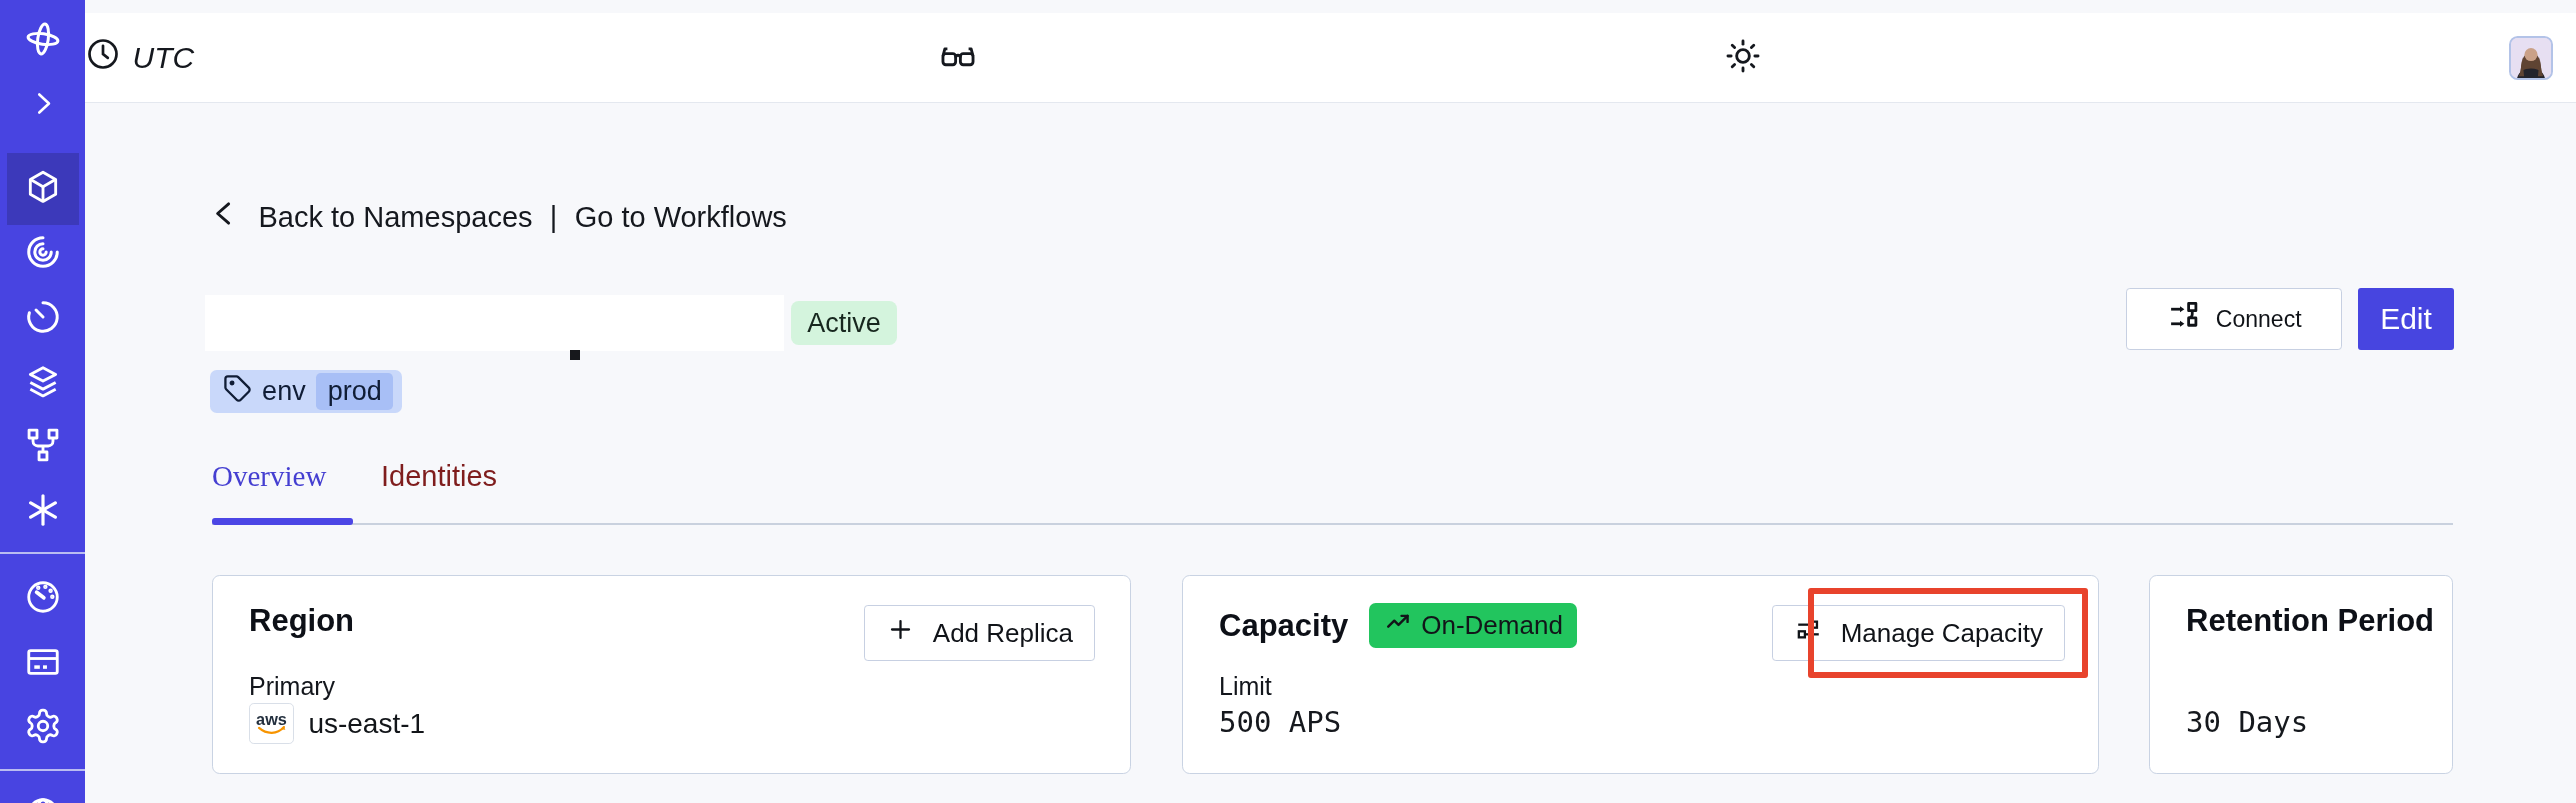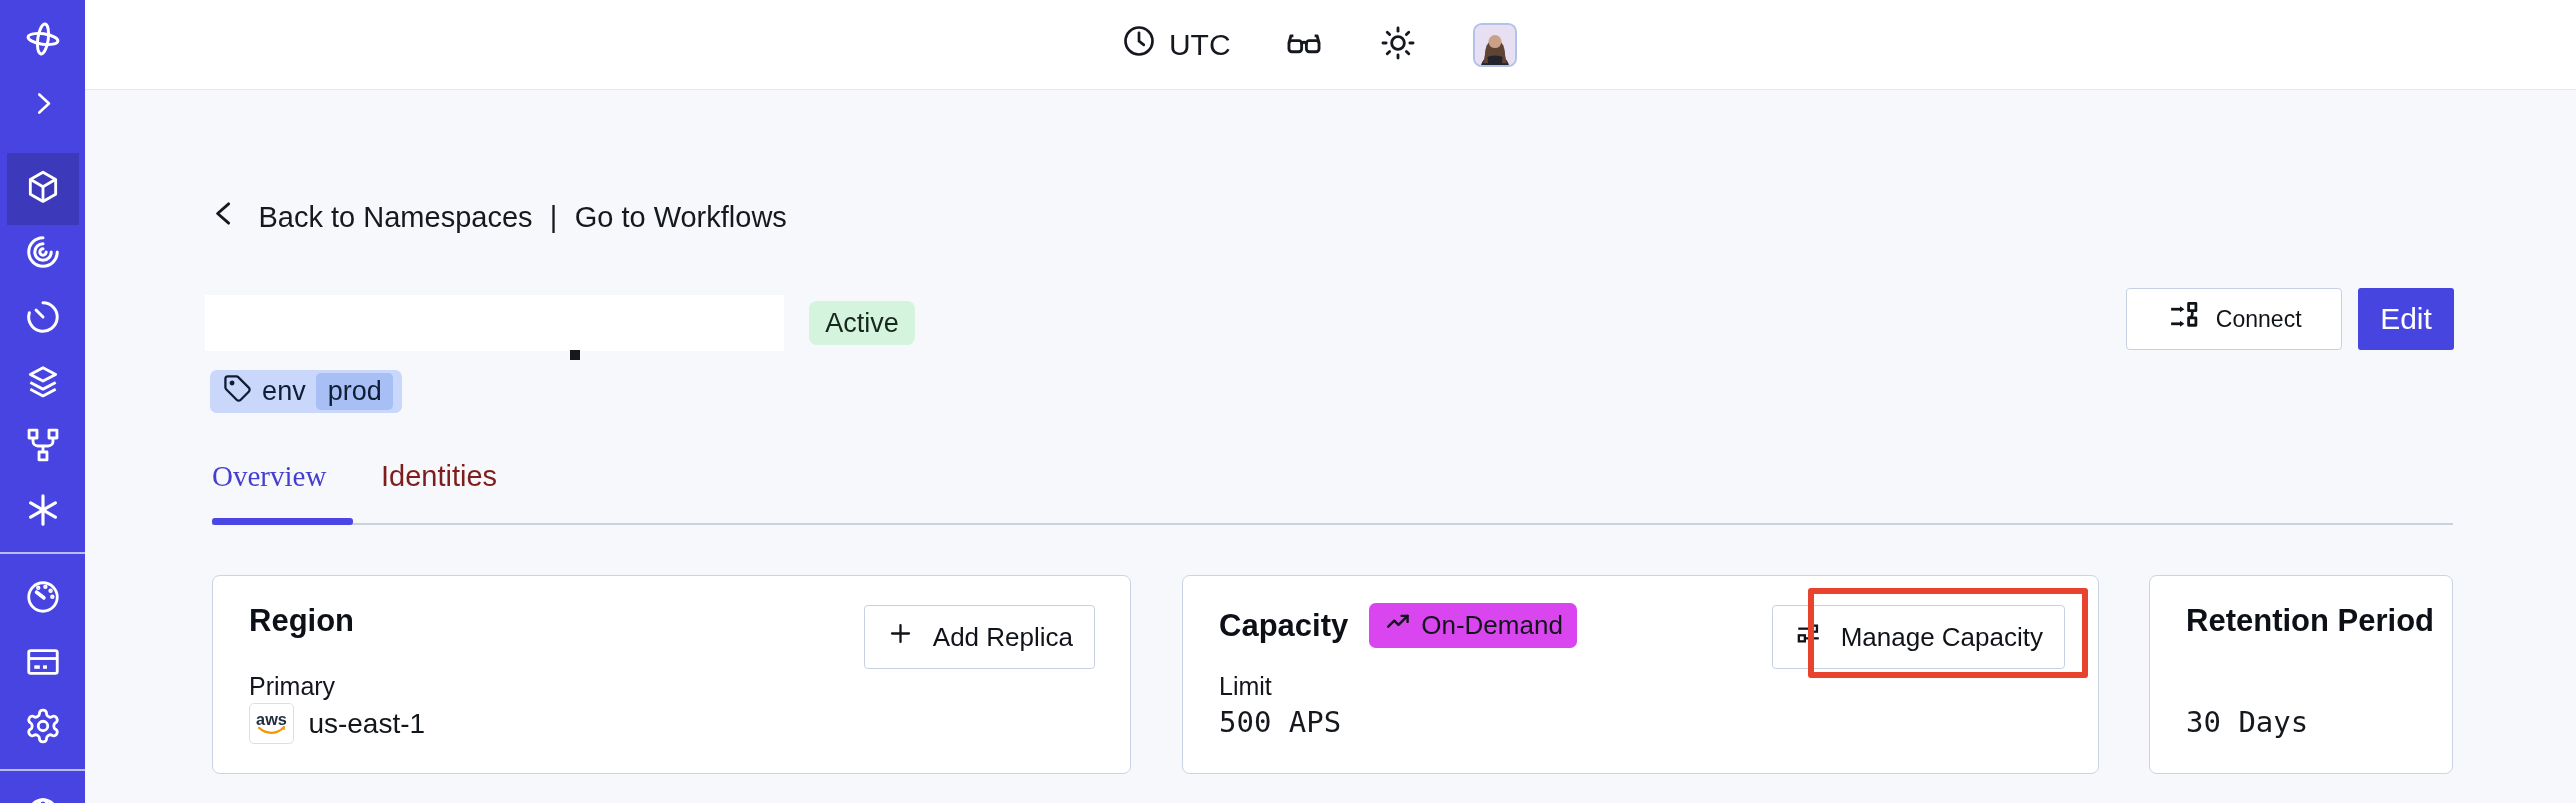--- a/index.html
+++ b/index.html
@@ -8,41 +8,41 @@
   .page { position:relative; width:2576px; height:804px; }
 
   
   .sidebar { position:absolute; left:0; top:0; width:85px; height:804px; background:#4844e1; z-index:6; }
   .sb-item { position:absolute; left:0; width:85px; height:67px; display:flex; align-items:center; justify-content:center; color:#fff; }
   .sb-item svg { width:38px; height:38px; }
   .sb-active-bg { position:absolute; left:6.7px; top:153px; width:72px; height:72px; background:#3c39ba; }
   .sb-divider { position:absolute; left:0; width:85px; height:1.9px; background:rgba(224,228,246,.75); }
 
   
-  .topbar { position:absolute; left:85px; top:0; width:2491px; height:90px; background:#ffffff;
-            border-bottom:1.9px solid #e4e8ef; display:flex; align-items:center; justify-content:center; z-index:5; }
+  .topbar { position:absolute; left:85px; top:13px; width:2491px; height:90px; background:#ffffff;
+            border-bottom:1.9px solid #e4e8ef; display:flex; align-items:center; justify-content:space-between; z-index:5;font-style:italic; }
   .tz { display:flex; align-items:center; gap:11.5px; font-size:30px; font-weight:500; color:#15181e; margin-right:54px; }
   .tz svg { width:36px; height:36px; }
   .tb-icon { color:#15181e; margin-right:56px; display:flex; align-items:center; }
   .tb-icon svg { width:38px; height:38px; }
   .avatar { width:44px; height:44px; border-radius:8.6px; border:2.9px solid #b3c3e8; overflow:hidden; margin-right:23px; background:#e7dff2; }
 
   
   .main { position:absolute; left:85px; top:92px; width:2491px; height:712px; }
   .container { position:absolute; left:127px; top:0; width:2241px; height:712px; }
 
   .back-row { position:absolute; left:-3.8px; top:105px; display:flex; align-items:center; gap:17.3px;
               font-size:29px; color:#15181e; cursor:pointer; }
   .back-row svg { width:33px; height:33px; }
 
   .redact-block { position:absolute; left:-6.7px; top:203px; width:579px; height:56px; background:#ffffff; }
   .redact-dot { position:absolute; left:358px; top:258px; width:9.6px; height:9.6px; background:#17181c; }
 
   .badge-active { position:absolute; left:579px; top:209px; height:44px; padding:0 16.3px; border-radius:7.7px;
-                  background:#d4f4dd; color:#17271e; font-size:27px; display:flex; align-items:center;margin-left:18px; }
+                  background:#d4f4dd; color:#17271e; font-size:27px; display:flex; align-items:center; }
 
   .btn { display:flex; align-items:center; justify-content:center; cursor:pointer; }
   .btn-connect { position:absolute; left:1914px; top:196px; width:216px; height:62px; background:#fff;
                  border:1.9px solid #c7d0e2; border-radius:3.8px; gap:14.4px; font-size:23px; color:#101318; }
   .btn-connect svg { width:35px; height:35px; }
   .btn-edit { position:absolute; left:2146px; top:196px; width:96px; height:62px; background:#4745e0;
               color:#fff; font-size:30px; border-radius:2.9px; }
 
   .tag-pill { position:absolute; left:-1.9px; top:278px; height:43px; background:#c9d8fa; border-radius:6.7px;
               display:flex; align-items:center; gap:10.5px; padding:0 8.6px 0 12.5px; font-size:27px; color:#101d36; }
@@ -54,33 +54,33 @@
   .tab-rest { color:#7f1d1d; }
   .tabs-line { position:absolute; left:0; top:431px; width:2241px; height:1.9px; background:#c9d1de; }
   .tabs-line-active { position:absolute; left:0; top:426px; width:141px; height:6.7px; background:#4c46e5; border-radius:2.9px; }
 
   
   .card { position:absolute; top:483px; height:199px; background:#fff; border:1.9px solid #c9d3e3; border-radius:7.7px; }
   .card-title { position:absolute; left:36px; top:27px; font-size:31px; font-weight:600; color:#0d1017; }
   .field-label { position:absolute; left:36px; top:96px; font-size:25px; color:#13161c; }
   .field-value { position:absolute; left:36px; top:129px; font-size:29px; color:#15181d;
                  font-family:"DejaVu Sans Mono", monospace; }
-  .card-btn { position:absolute; top:29px; height:64px; background:#fff; border:1.9px solid #c7d0e2; border-radius:3.8px;
+  .card-btn { position:absolute; top:29px; height:56px; background:#fff; border:1.9px solid #c7d0e2; border-radius:3.8px;
               display:flex; align-items:center; gap:18px; padding:0 21px; font-size:26px; color:#101318; cursor:pointer;justify-content:flex-end; }
   .card-btn svg { width:29px; height:29px; }
 
   .region-row { position:absolute; left:36px; top:123px; display:flex; align-items:center; gap:14.4px; font-size:28px; }
   .aws-chip { width:45px; height:41px; border:1.9px solid #d9dfe8; border-radius:4.8px; background:#fff;
               display:flex; align-items:center; justify-content:center; flex-direction:column; }
   .aws-chip .aws-word { font-size:16.3px; font-weight:700; color:#232f3e; line-height:14.4px; letter-spacing:0; }
   .aws-chip svg { width:29px; height:9.6px; }
 
   .cap-title-row { position:absolute; left:36px; top:27px; display:flex; align-items:center; gap:21px;justify-content:space-between; }
   .cap-title-row .t { font-size:31px; font-weight:600; color:#0d1017; }
-  .badge-ondemand { height:45px; background:#d946ef; border-radius:6.7px; display:flex; align-items:center;
+  .badge-ondemand { height:45px; background:#22c55e; border-radius:6.7px; display:flex; align-items:center;
                     gap:8.6px; padding:0 14.4px; font-size:26px; color:#121519; }
   .badge-ondemand svg { width:29px; height:29px; }
 
   .red-annotation { position:absolute; left:625px; top:11.5px; width:280px; height:90px;
                     border:6.7px solid #e8432c; border-radius:2.9px; pointer-events:none; }
 </style>
 </head>
 <body>
 
 <div class="page">

